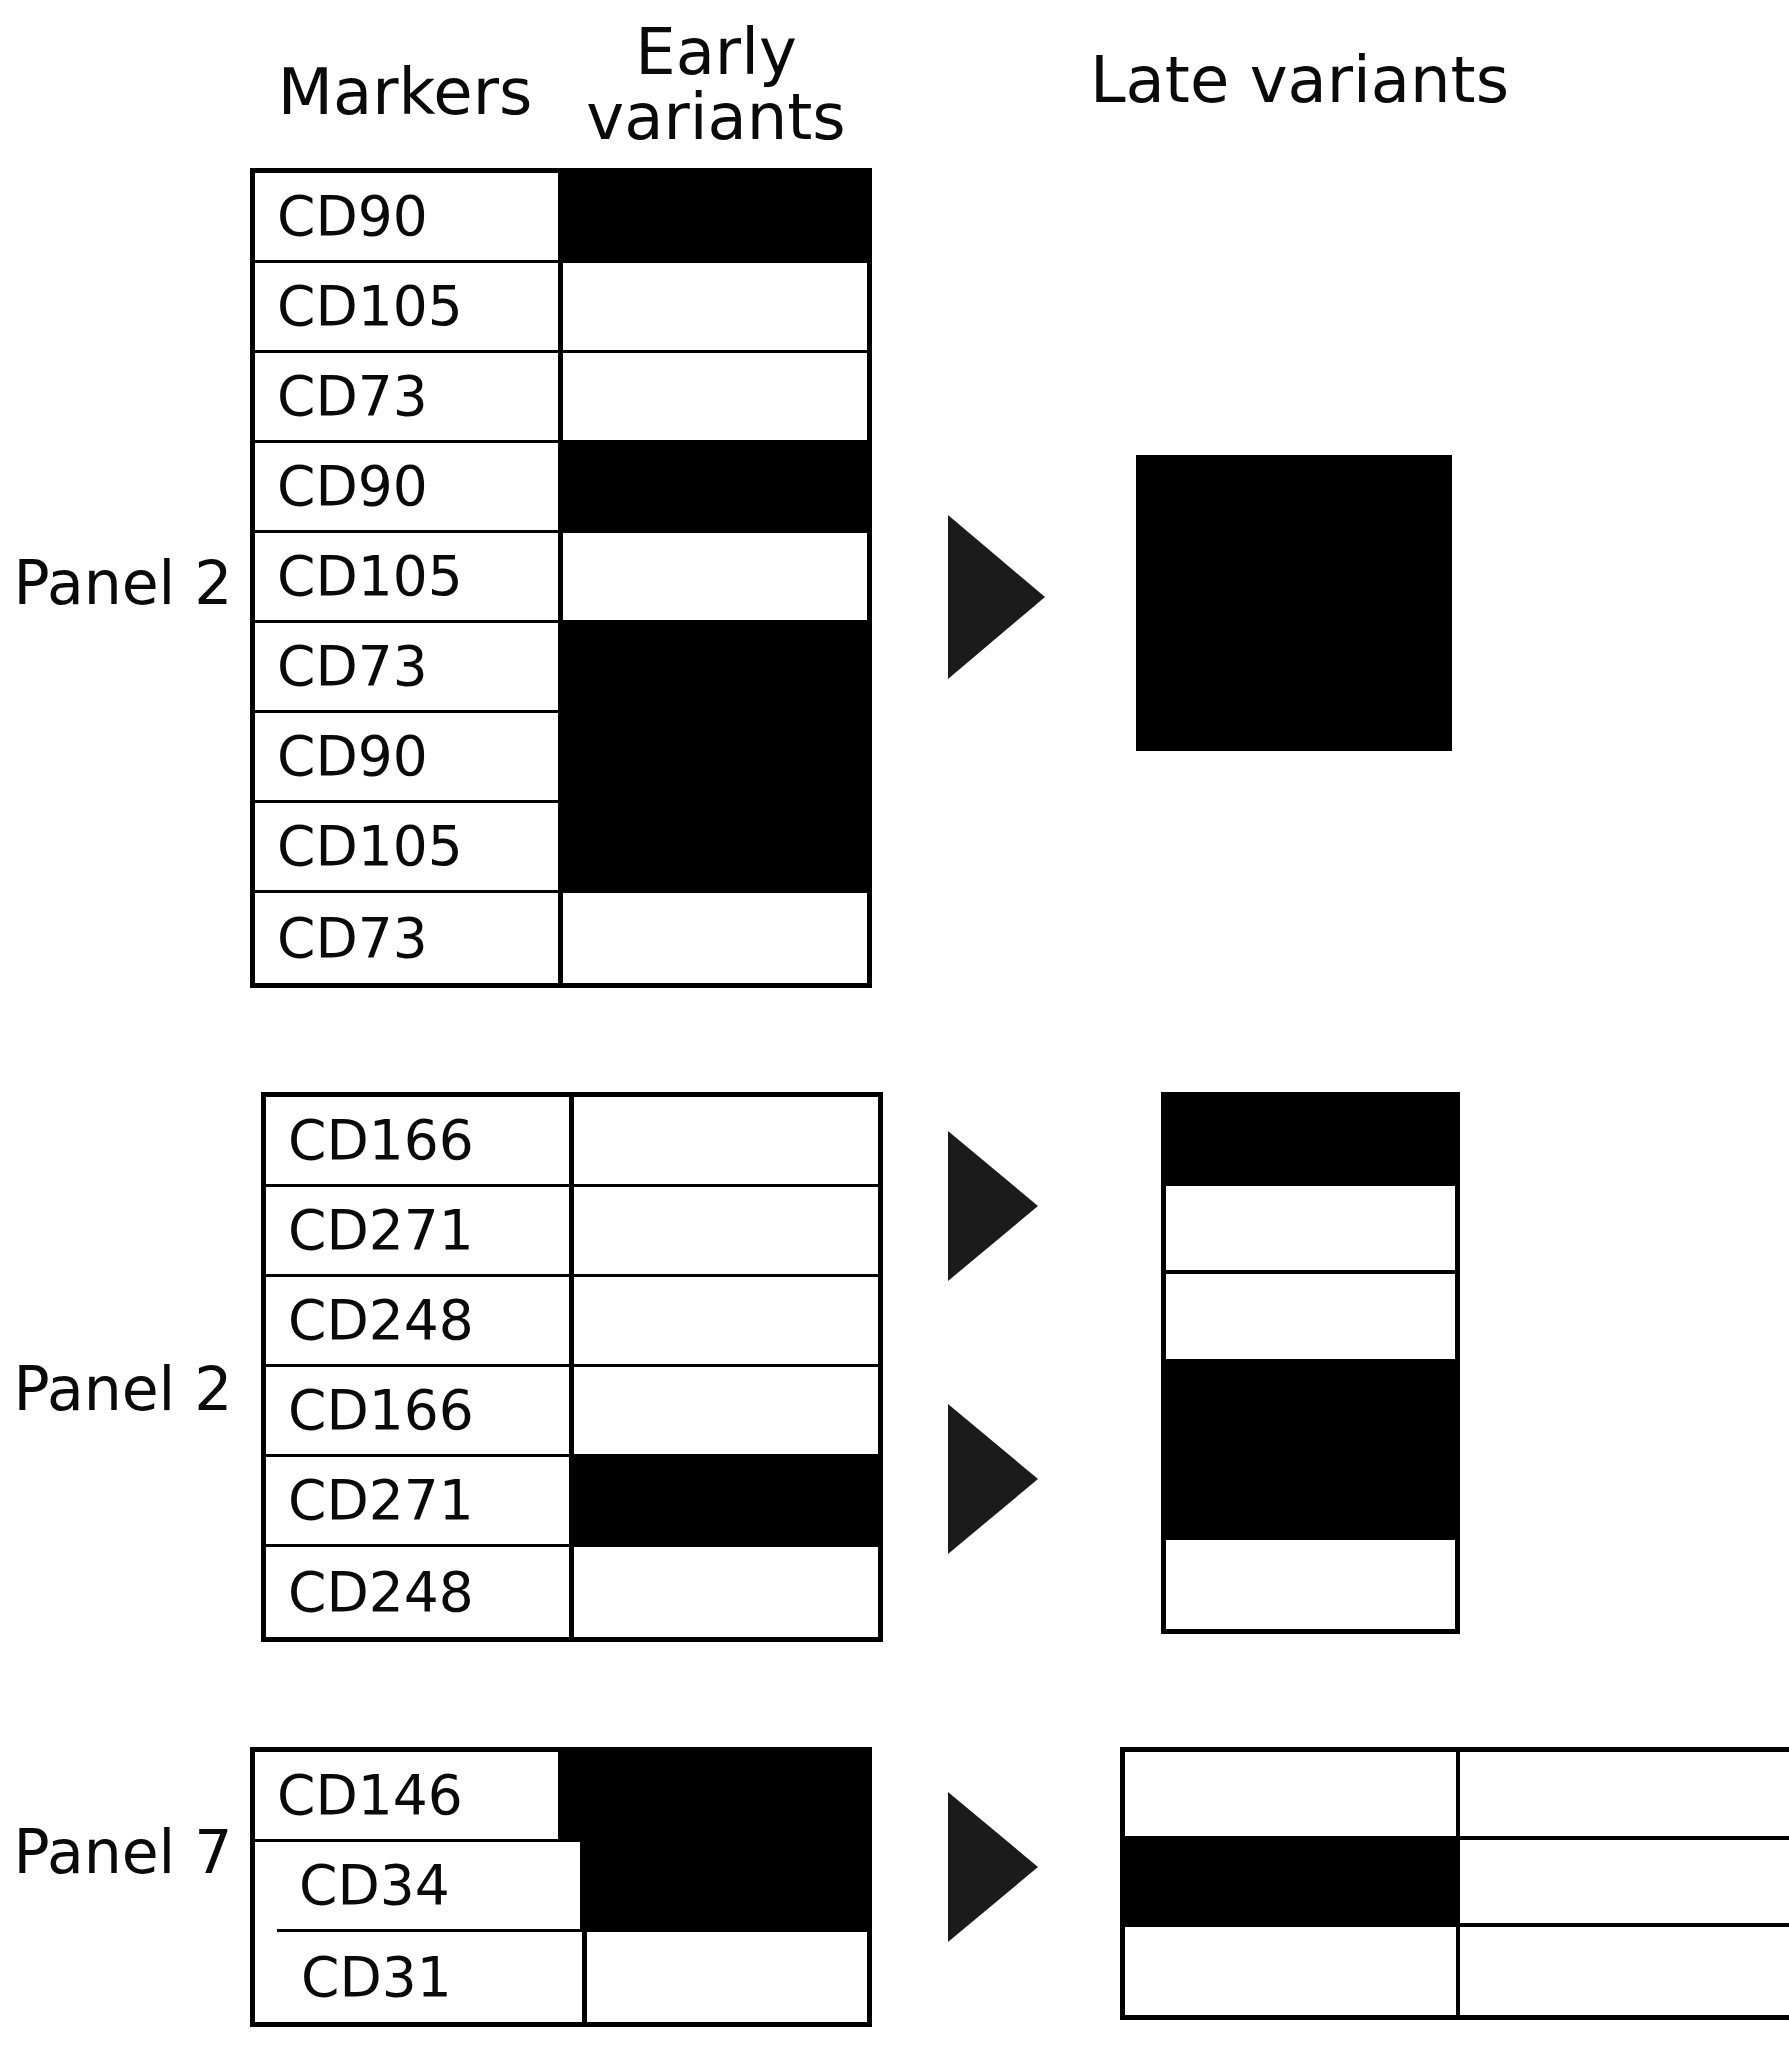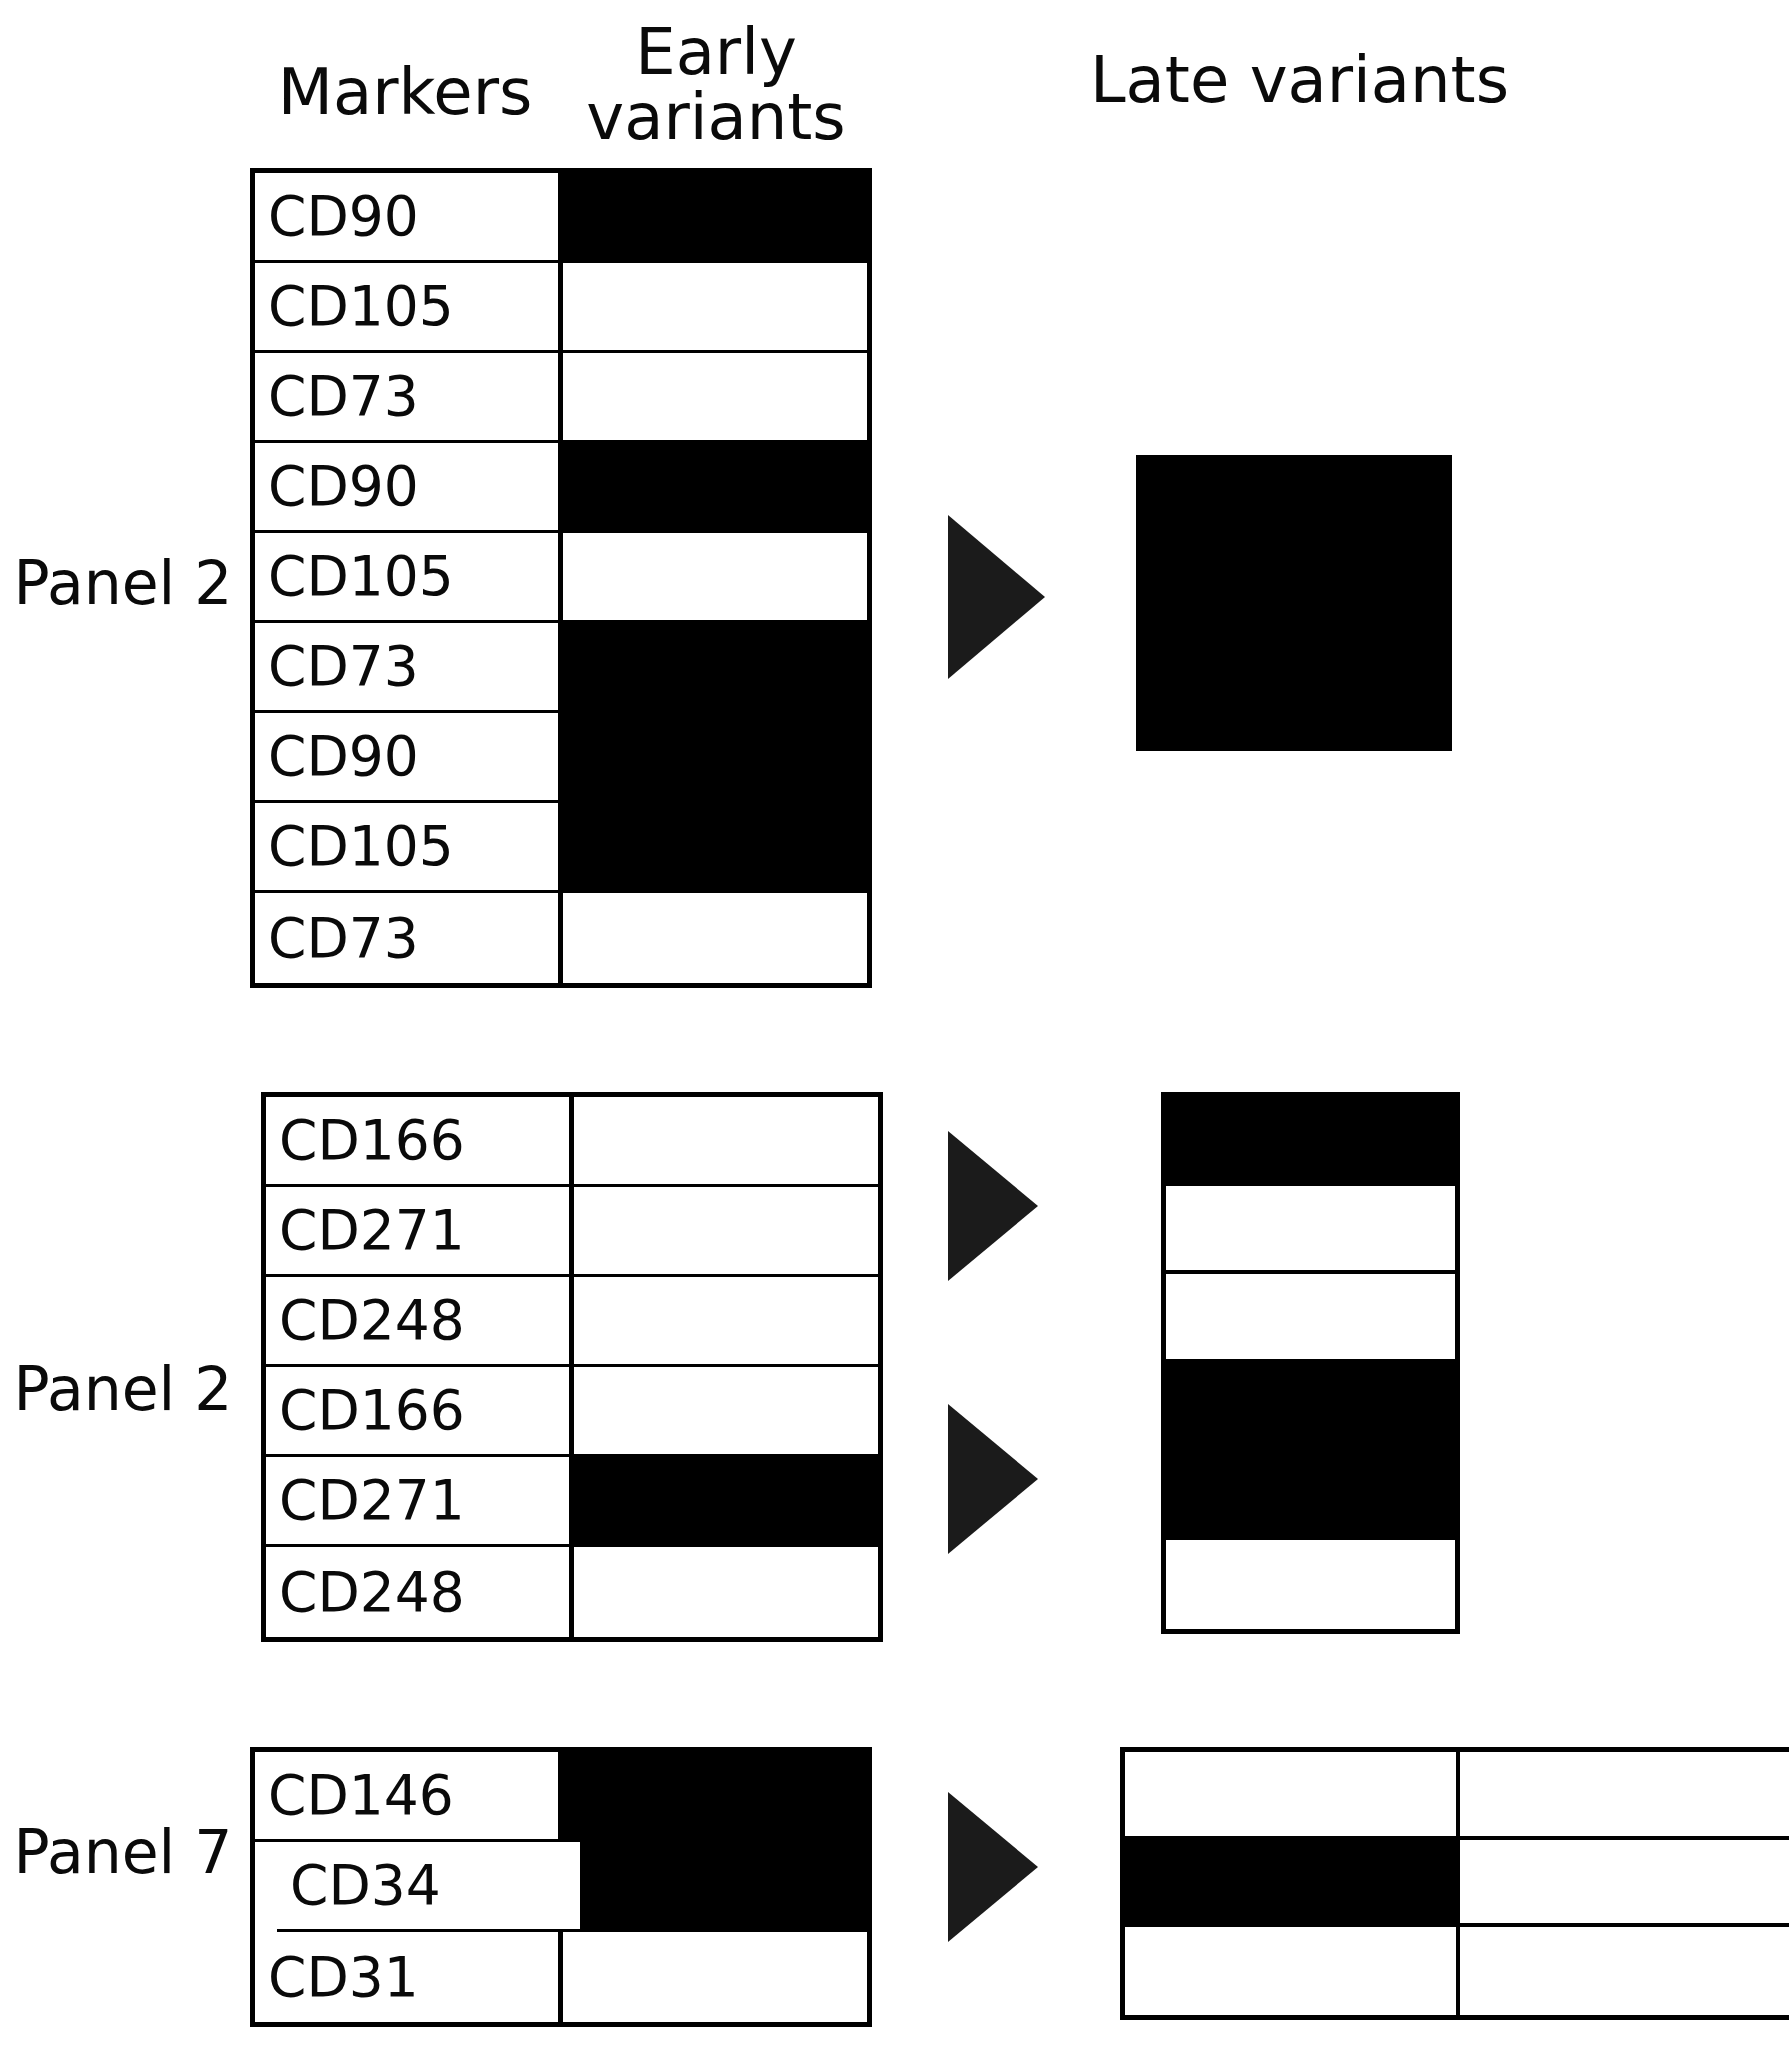--- a/index.html
+++ b/index.html
@@ -36,21 +36,21 @@
     background:#fff;
   }
   .early-row{
     display:flex;
     box-sizing:border-box;
     position:relative;
   }
   .marker-cell{
     box-sizing:border-box;
     display:flex;align-items:center;
-    padding-left:13px;
+    padding-left:22px;
     font-size:55px;line-height:1;color:#0a0a0a;
     background:#fff;
     border-bottom:3.7px solid #000;
     border-right:5.2px solid #000;
     white-space:nowrap;
   }
   .early-row.grp-end .marker-cell{border-bottom:3.7px solid #000;}
   .early-row.grp-end::after{
     content:"";position:absolute;left:0;bottom:-0.7px;
     height:3.7px;background:#000;
@@ -208,21 +208,21 @@
     </div>
     <div class="early-table" style="left: 250px; top: 1747px; width: 622px;">
       <div class="early-row" style="height: 90px; --mkw: 308px;">
         <div class="marker-cell" style="width: 308px;">CD146</div>
         <div class="fill-cell on"></div>
       </div>
       <div class="early-row" style="height: 90px; margin-left: 22px; --mkw: 308px;">
         <div class="marker-cell" style="width: 308px;">CD34</div>
         <div class="fill-cell on"></div>
       </div>
-      <div class="early-row" style="height: 90px; --mkw: 308px;">
+      <div class="early-row" style="height: 90px; margin-left: 24px; --mkw: 308px;">
         <div class="marker-cell" style="width: 308px;">CD31</div>
         <div class="fill-cell off"></div>
       </div>
     </div>
     <div class="arrow" style="left: 948px; top: 1792px; border-width: 75px 0px 75px 90px; border-left-color: rgb(27, 27, 27);"></div>
     <div class="late-block" style="left: 1120px; top: 1747px; width: 676px; height: 273px;">
       <div class="late-row">
         <div class="late-cell split"></div>
         <div class="late-cell split"></div>
       </div>

